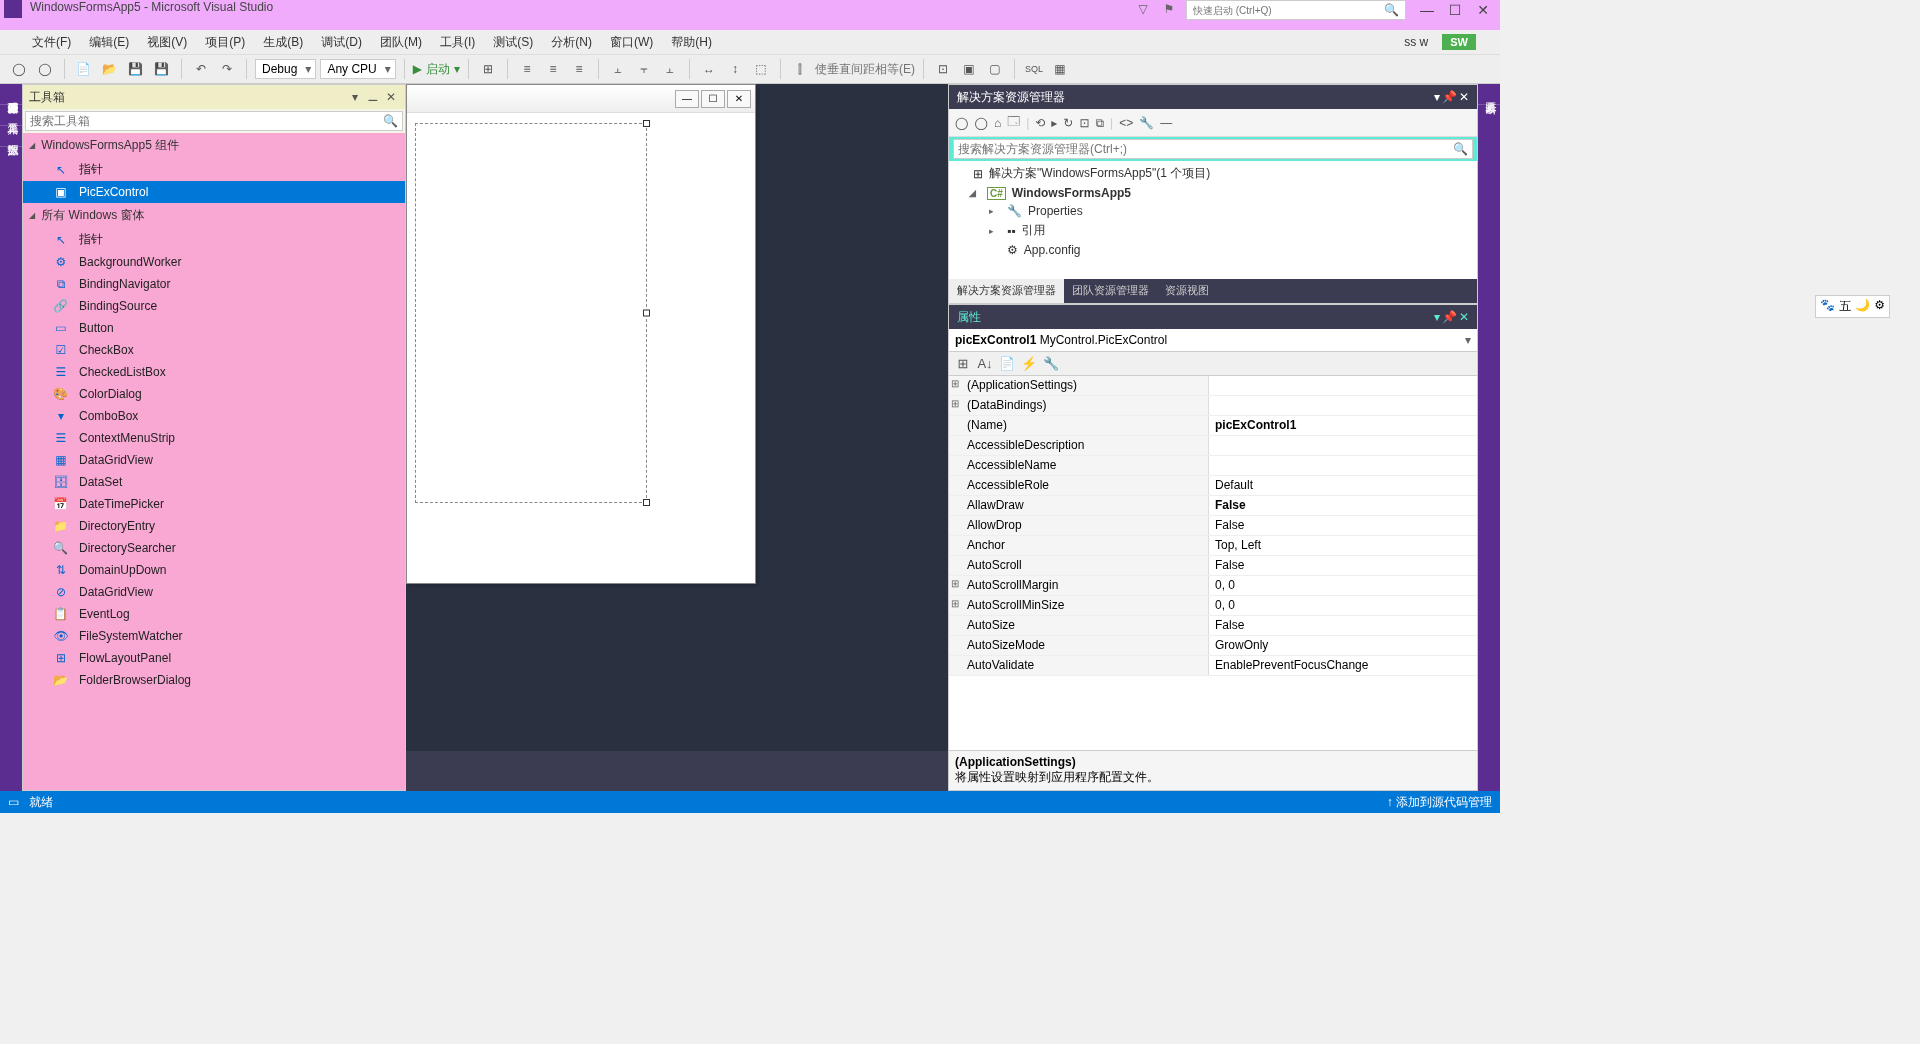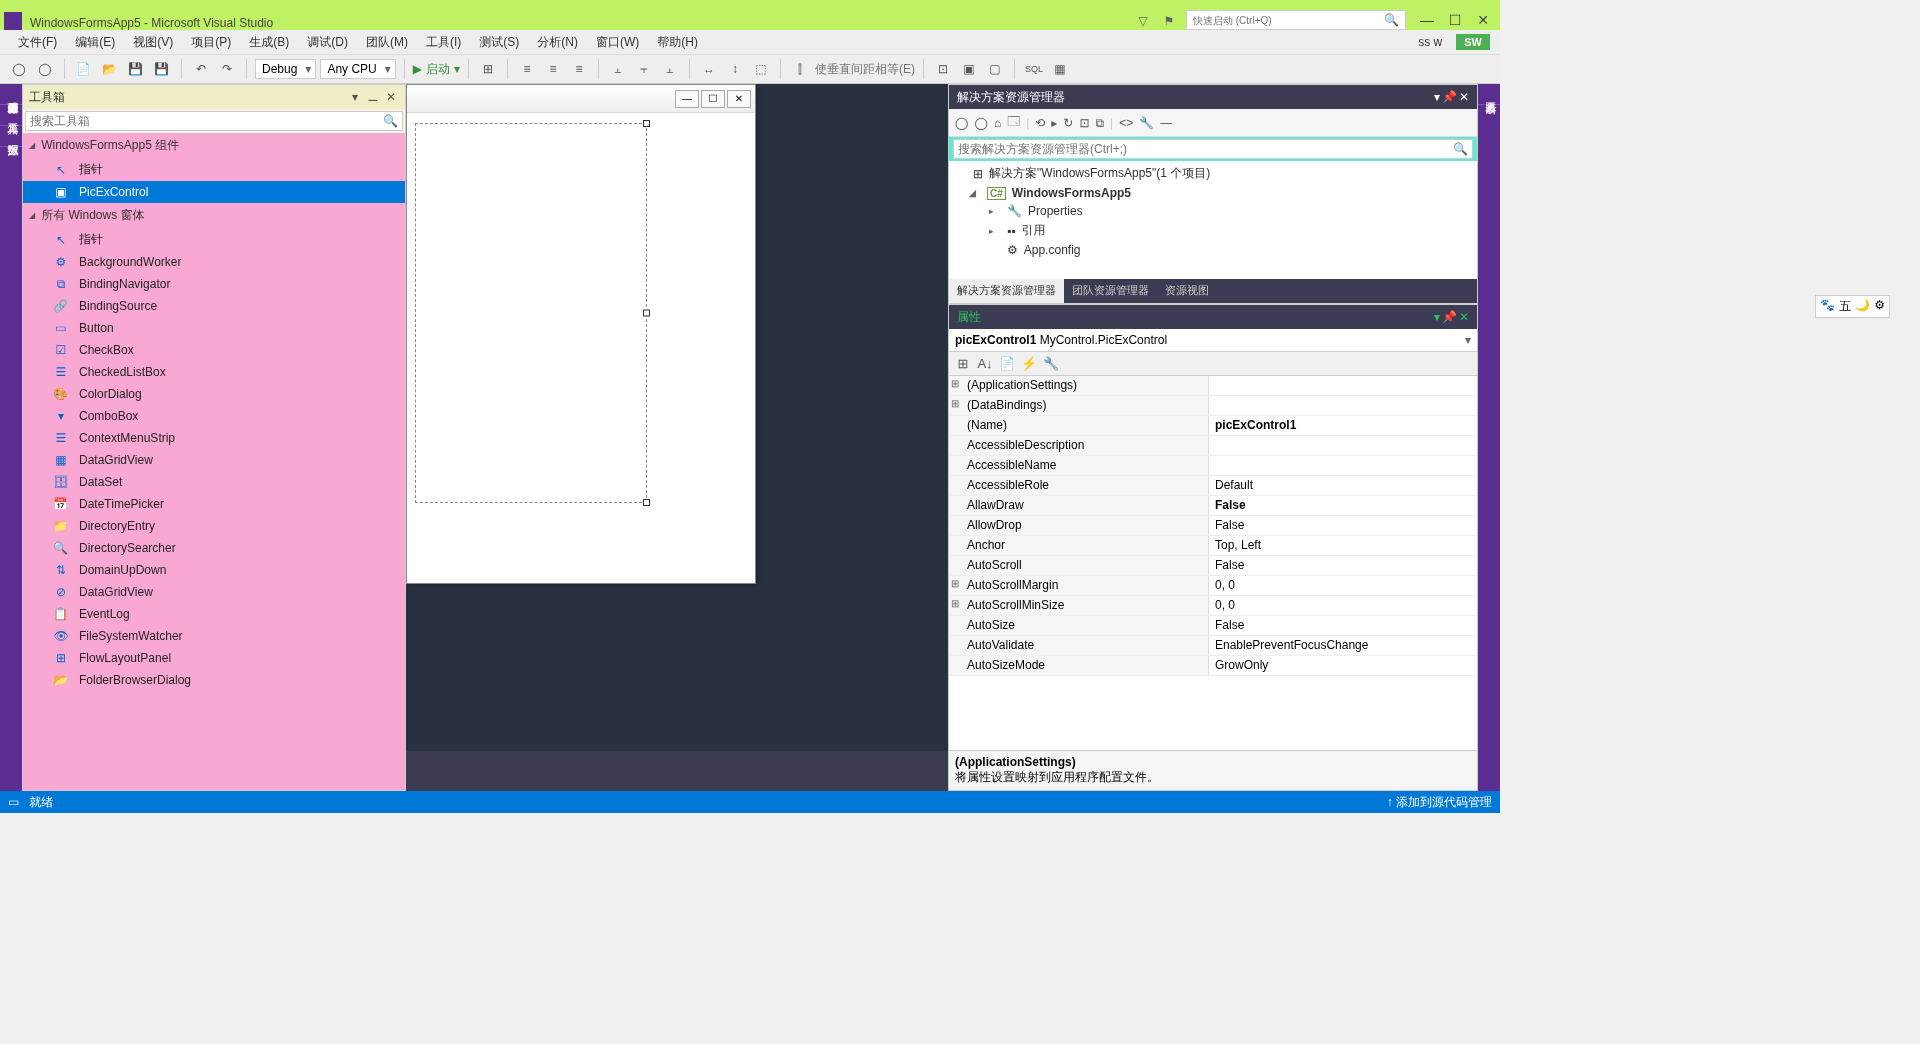--- a/index.html
+++ b/index.html
@@ -1,30 +1,30 @@
 <!DOCTYPE html>
 <html><head>
 <meta charset="utf-8">
 <style>
 *{box-sizing:border-box;margin:0;padding:0;font-family:"Microsoft YaHei","Segoe UI",sans-serif;font-size:12px;}
 body{background:#f0f0f0;overflow:hidden;}
 .app{display:flex;flex-direction:column;height:813px;width:1500px;}
 
-.titlebar{height:30px;background:#bef264;display:flex;align-items:flex-end;padding:0 4px;gap:8px;}
+.titlebar{height:30px;background:#f0abfc;display:flex;align-items:flex-start;padding:0 4px;gap:8px;}
 .titlebar .vs-icon{width:18px;height:18px;background:#5c2d91;display:inline-block;}
 .titlebar .title{color:#444;}
 .titlebar .spacer{flex:1;}
 .titlebar .win-btns{display:flex;gap:2px;}
 .titlebar .win-btns span{width:26px;height:20px;display:flex;align-items:center;justify-content:center;color:#444;font-size:14px;}
 .titlebar .quicklaunch{display:flex;align-items:center;border:1px solid #ccc;padding:2px 6px;gap:4px;background:#fff;width:220px;}
 .titlebar .quicklaunch input{border:none;outline:none;flex:1;font-size:10px;}
 .titlebar .tb-icon{width:18px;height:18px;display:flex;align-items:center;justify-content:center;color:#666;}
 .sw-badge{background:#4caf50;color:#fff;padding:2px 4px;font-size:11px;font-weight:bold;}
 
-.menubar{height:24px;background:#eee;display:flex;align-items:center;padding:0 10px;gap:2px;color:#333;}
+.menubar{height:24px;background:#eee;display:flex;align-items:center;padding:0 24px;gap:2px;color:#333;}
 .menubar span{padding:2px 8px;cursor:pointer;}
 .menubar .right{margin-left:auto;display:flex;align-items:center;gap:6px;}
 
 .toolbar{height:30px;background:#eee;border-top:1px solid #ddd;border-bottom:1px solid #ccc;display:flex;align-items:center;padding:0 8px;gap:4px;overflow:hidden;}
 .toolbar .sep{width:1px;height:20px;background:#ccc;margin:0 4px;}
 .toolbar .tb-btn{width:22px;height:22px;display:flex;align-items:center;justify-content:center;color:#555;}
 .toolbar .combo{border:1px solid #ccc;background:#fff;padding:2px 18px 2px 6px;position:relative;}
 .toolbar .combo::after{content:"▾";position:absolute;right:4px;color:#666;}
 .toolbar .start-btn{color:#388e3c;display:flex;align-items:center;gap:4px;}
 .toolbar .start-btn::before{content:"▶";color:#388e3c;}
@@ -71,21 +71,21 @@
 .tree-row{display:flex;align-items:center;gap:6px;padding:2px 4px;color:#333;}
 .tree-row .exp{width:12px;font-size:9px;color:#666;}
 .tree-row.bold{font-weight:bold;}
 .sln-tabs{height:24px;background:#3b3b52;display:flex;}
 .sln-tabs span{padding:4px 8px;color:#ccc;font-size:11px;cursor:pointer;}
 .sln-tabs span.active{background:#eee;color:#333;}
 .mini-icons{position:absolute;right:22px;top:390px;display:flex;gap:4px;background:#fff;border:1px solid #ccc;padding:2px 4px;z-index:5;}
 .mini-icons span{font-size:12px;}
 
 .prop-panel{flex:1;display:flex;flex-direction:column;border:1px solid #ccc;}
-.prop-header{background:#3b3b52;color:#22c55e;height:24px;display:flex;align-items:center;padding:0 8px;}
+.prop-header{background:#3b3b52;color:#5eead4;height:24px;display:flex;align-items:center;padding:0 8px;}
 .prop-header .hdr-btns{margin-left:auto;display:flex;gap:2px;}
 .prop-selector{background:#fff;border-bottom:1px solid #ccc;padding:4px 6px;display:flex;align-items:center;}
 .prop-selector::after{content:"▾";margin-left:auto;color:#666;}
 .prop-toolbar{height:24px;background:#f0f0f0;display:flex;align-items:center;padding:0 4px;gap:2px;border-bottom:1px solid #ccc;}
 .prop-toolbar span{width:20px;height:20px;display:flex;align-items:center;justify-content:center;font-size:13px;color:#555;}
 .prop-grid{flex:1;overflow:auto;background:#fff;}
 .prop-row{display:flex;border-bottom:1px solid #eee;min-height:20px;}
 .prop-row .pname{width:260px;padding:2px 4px 2px 18px;background:#f5f5f5;border-right:1px solid #ddd;position:relative;}
 .prop-row .pname.exp::before{content:"⊞";position:absolute;left:2px;font-size:10px;color:#666;}
 .prop-row .pval{flex:1;padding:2px 6px;}
@@ -447,26 +447,26 @@
             </div>
             <div class="prop-row">
               <div class="pname exp">AutoScrollMinSize</div>
               <div class="pval">0, 0</div>
             </div>
             <div class="prop-row">
               <div class="pname">AutoSize</div>
               <div class="pval">False</div>
             </div>
             <div class="prop-row">
+              <div class="pname">AutoSizeMode</div>
+              <div class="pval">GrowOnly</div>
+            </div>
+            <div class="prop-row">
               <div class="pname">AutoValidate</div>
               <div class="pval">EnablePreventFocusChange</div>
-            </div>
-            <div class="prop-row">
-              <div class="pname">AutoSizeMode</div>
-              <div class="pval">GrowOnly</div>
             </div>
           </div>
         <div class="prop-desc">
           <div class="dname">(ApplicationSettings)</div>
           <div>将属性设置映射到应用程序配置文件。</div>
         </div>
       </div>
     </div>
 
     <div class="side-tabs right">

